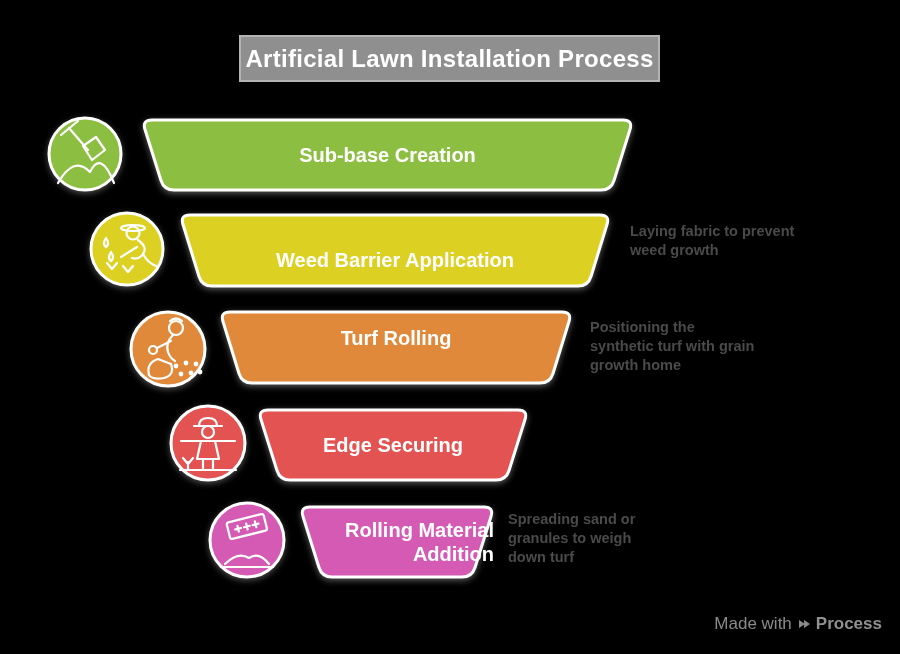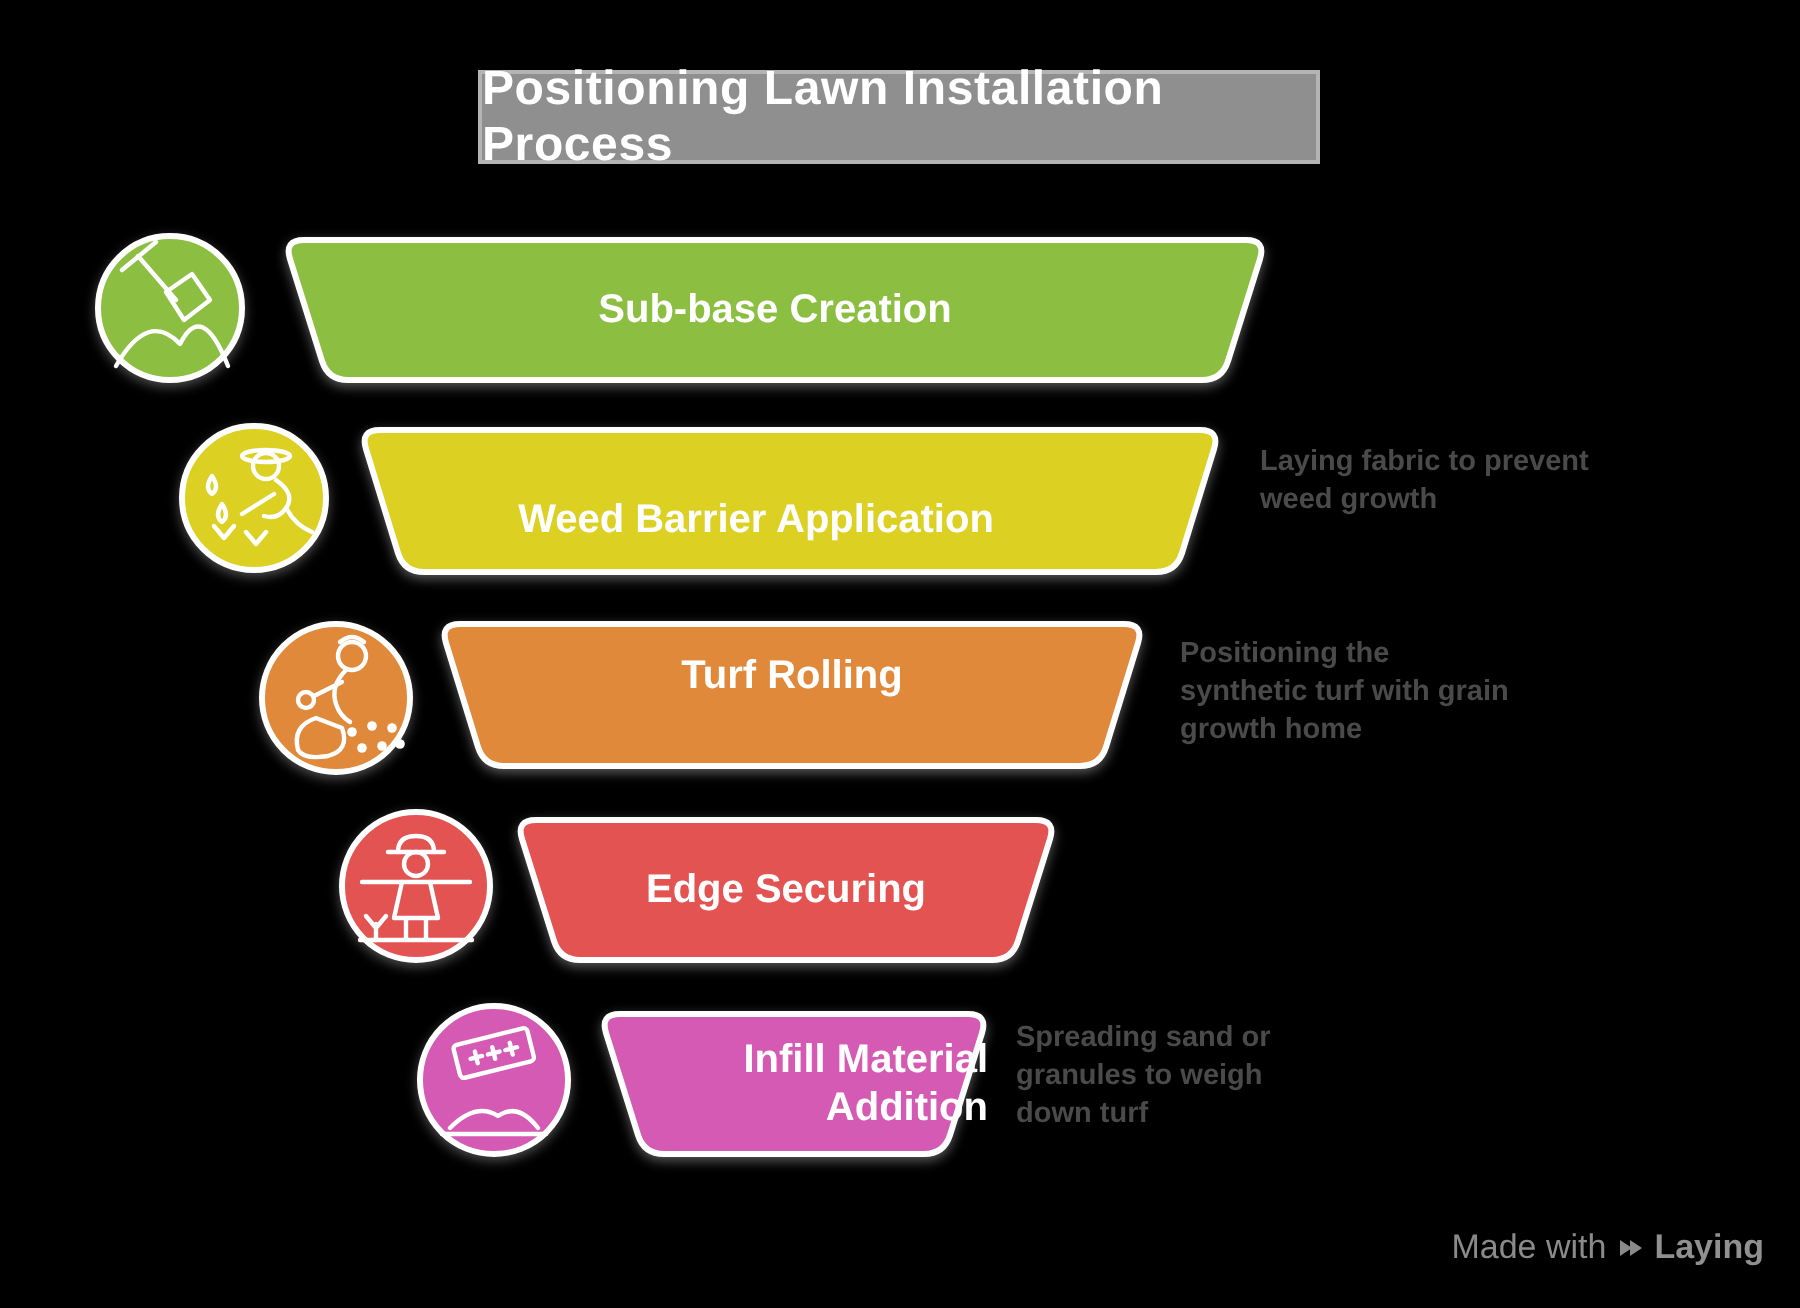--- a/index.html
+++ b/index.html
@@ -32,21 +32,21 @@
   }
   .footer .brand{font-weight:bold;color:#909090;}
   .footer svg{display:block;}
 </style>
 </head>
 <body>
 
 <div class="canvas">
 
   <div class="title-box">
-    <span>Positioning Lawn Installation Process</span>
+    <span>Artificial Lawn Installation Process</span>
   </div>
 
   <svg class="layer" width="900" height="654" viewBox="0 0 900 654">
 
     <path class="seg" d="M152,120 L623,120 Q633,120 630,129.5 L614,180.5 Q611,190 601,190 L174,190 Q164,190 161,180.5 L145,129.5 Q142,120 152,120 Z" fill="#8CBF41"></path>
 
     <path class="seg" d="M190,215 L600,215 Q610,215 607,224.5 L591,276.5 Q588,286 578,286 L212,286 Q202,286 199,276.5 L183,224.5 Q180,215 190,215 Z" fill="#DCD023"></path>
 
     <path class="seg" d="M230,312 L562,312 Q572,312 569,321.5 L553,373.5 Q550,383 540,383 L252,383 Q242,383 239,373.5 L223,321.5 Q220,312 230,312 Z" fill="#E0893A"></path>
 
@@ -111,31 +111,31 @@
         <path d="M238,523.5 L238,529.5 M235,526.5 L241,526.5"></path>
         <path d="M247,523.5 L247,529.5 M244,526.5 L250,526.5"></path>
         <path d="M256,523.5 L256,529.5 M253,526.5 L259,526.5"></path>
       </g>
       <path d="M225,564 Q238,551 249,558 Q259,551 269,564"></path>
       <path d="M221,567 L273,567"></path>
     </g>
   </svg>
 
   <div class="seg-label" style="left:142px;top:120px;width:491px;height:70px">Sub-base Creation</div>
-  <div class="seg-label" style="left:163px;top:215px;width:430px;height:89px">Weed Barrier Application</div>
+  <div class="seg-label" style="left:180px;top:215px;width:430px;height:89px">Weed Barrier Application</div>
   <div class="seg-label" style="left:220px;top:312px;width:352px;height:52px">Turf Rolling</div>
   <div class="seg-label" style="left:258px;top:410px;width:270px;height:70px">Edge Securing</div>
-  <div class="seg-label" style="left:300px;top:507px;width:194px;height:70px">Infill Material Addition</div>
+  <div class="seg-label" style="left:300px;top:507px;width:194px;height:70px">Rolling Material Addition</div>
 
   <div class="step-desc" style="left:630px;top:222px;width:170px">Laying fabric to prevent weed growth</div>
   <div class="step-desc" style="left:590px;top:318px;width:171px">Positioning the synthetic turf with grain growth home</div>
   <div class="step-desc" style="left:508px;top:510px;width:165px">Spreading sand or granules to weigh down turf</div>
 
   <div class="footer">
     <span>Made with</span>
     <svg width="14" height="14" viewBox="0 0 14 14">
       <path d="M2,3 L8,7 L2,11 Z" fill="#8A8A8A"></path>
       <path d="M7,3 L13,7 L7,11 Z" fill="#8A8A8A"></path>
     </svg>
-    <span class="brand">Laying</span>
+    <span class="brand">Process</span>
   </div>
 
 </div>
 
 </body></html>

